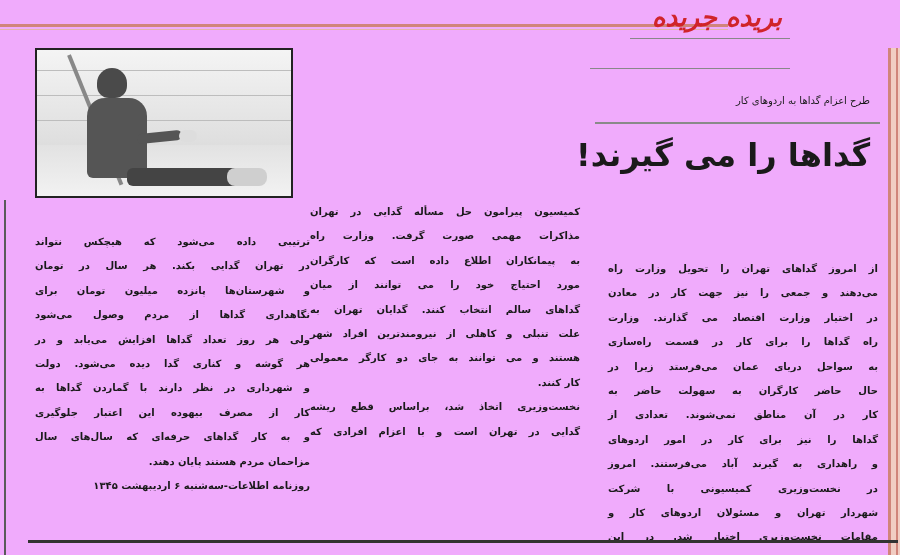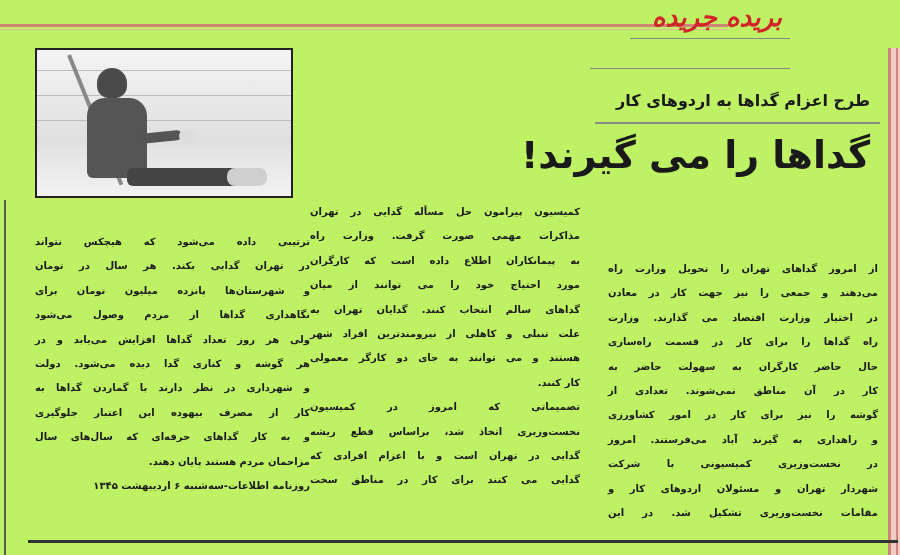--- a/index.html
+++ b/index.html
@@ -2,40 +2,40 @@
 <html><head>
   <meta charset="utf-8">
   <style>
     html, body { margin:0; padding:0; }
     body {
       width:900px; height:555px; overflow:hidden; position:relative;
       background:#f7f1e6;
       font-family:"DejaVu Sans", sans-serif;
       color:#1a1a1a;
     }
-    .page { position:absolute; inset:0; background:#bef264; }
+    .page { position:absolute; inset:0; background:#f0abfc; }
     
     .top-rule { position:absolute; left:0; top:24px; width:728px; height:6px;
       border-top:3px solid #d0847a; border-bottom:1px solid #e3b5ab; box-sizing:border-box; }
     
     .right-border { position:absolute; right:0; top:48px; width:12px; bottom:0;
       border-left:3px solid #d0847a; background:#f1cdc3; box-sizing:border-box; }
     .right-border::after { content:""; position:absolute; right:2px; top:0; bottom:0; width:2px; background:#d0847a; }
     
     .left-border { position:absolute; left:4px; top:200px; width:2px; bottom:0; background:#5a5a5a; }
 
     .brand { position:absolute; right:118px; top:0px; font-family:"DejaVu Serif", serif;
       font-style:italic; font-weight:bold; color:#d0242a; font-size:26px; direction:rtl; line-height:34px; }
     .brand-rule { position:absolute; right:110px; top:38px; width:160px; height:1px; background:#888; }
     .byline { position:absolute; right:118px; top:44px; font-size:15px; direction:rtl; line-height:20px; }
     .byline-rule { position:absolute; right:110px; top:68px; width:200px; height:1px; background:#888; }
 
-    .kicker { position:absolute; right:30px; top:90px; font-size:16px; font-weight:bold; direction:rtl; line-height:22px; }
+    .kicker { position:absolute; right:30px; top:90px; font-size:10px; font-weight:normal; direction:rtl; line-height:22px; }
     .kicker-rule { position:absolute; right:20px; top:122px; width:285px; height:2px; background:#8a8a8a; }
-    .headline { position:absolute; right:30px; top:130px; font-size:38px; font-weight:bold;
+    .headline { position:absolute; right:30px; top:130px; font-size:32px; font-weight:bold;
       direction:rtl; line-height:50px; letter-spacing:-1px; }
 
     .photo { position:absolute; left:35px; top:48px; width:258px; height:150px;
       border:2px solid #222; box-sizing:border-box; overflow:hidden; background:#ececec; }
     .photo .wall { position:absolute; left:0; right:0; top:0; height:95px; background:linear-gradient(#f4f4f4,#dedede); }
     .photo .brick { position:absolute; left:0; right:0; height:1px; background:#bdbdbd; }
     .photo .ground { position:absolute; left:0; right:0; top:95px; bottom:0; background:linear-gradient(#e2e2e2,#f2f2f2); }
     .photo .cane { position:absolute; left:30px; top:5px; width:4px; height:140px; background:#888; transform:rotate(-22deg); transform-origin:top; }
     .photo .head { position:absolute; left:60px; top:18px; width:30px; height:30px; border-radius:50% 50% 40% 40%; background:#4a4a4a; }
     .photo .body { position:absolute; left:50px; top:48px; width:60px; height:80px; border-radius:18px 18px 6px 6px; background:#555; }
@@ -84,42 +84,41 @@
     <div class="hand"></div>
     <div class="legs"></div>
     <div class="feet"></div>
   </div>
 
   <div class="col col-1" style="top:218px;">
     <span class="line">از امروز گداهای تهران را تحویل وزارت راه</span>
     <span class="line">می‌دهند و جمعی را نیز جهت کار در معادن</span>
     <span class="line">در اختیار وزارت اقتصاد می گذارند. وزارت</span>
     <span class="line">راه گداها را برای کار در قسمت راه‌سازی</span>
+    <span class="line">به سواحل دریای عمان می‌فرستد زیرا در</span>
     <span class="line">حال حاضر کارگران به سهولت حاضر به</span>
     <span class="line">کار در آن مناطق نمی‌شوند. تعدادی از</span>
-    <span class="line">گوشه را نیز برای کار در امور کشاورزی</span>
+    <span class="line">گداها را نیز برای کار در امور اردوهای</span>
     <span class="line">و راهداری به گیرند آباد می‌فرستند. امروز</span>
     <span class="line">در نخست‌وزیری کمیسیونی با شرکت</span>
     <span class="line">شهردار تهران و مسئولان اردوهای کار و</span>
-    <span class="line">مقامات نخست‌وزیری تشکیل شد. در این</span>
+    <span class="line">مقامات نخست‌وزیری اختیار شد. در این</span>
   </div>
 
   <div class="col col-2" style="top:200px;">
     <span class="line">کمیسیون پیرامون حل مسأله گدایی در تهران</span>
     <span class="line">مذاکرات مهمی صورت گرفت. وزارت راه</span>
     <span class="line">به پیمانکاران اطلاع داده است که کارگران</span>
     <span class="line">مورد احتیاج خود را می توانند از میان</span>
     <span class="line">گداهای سالم انتخاب کنند. گدایان تهران به</span>
     <span class="line">علت تنبلی و کاهلی از نیرومندترین افراد شهر</span>
     <span class="line">هستند و می توانند به جای دو کارگر معمولی</span>
     <span class="line last">کار کنند.</span>
-    <span class="line">تصمیماتی که امروز در کمیسیون</span>
     <span class="line">نخست‌وزیری اتخاذ شد، براساس قطع ریشه</span>
     <span class="line">گدایی در تهران است و با اعزام افرادی که</span>
-    <span class="line">گدایی می کنند برای کار در مناطق سخت</span>
   </div>
 
   <div class="col col-3" style="top:230px;">
     <span class="line">ترتیبی داده می‌شود که هیچکس نتواند</span>
     <span class="line">در تهران گدایی بکند. هر سال در تومان</span>
     <span class="line">و شهرستان‌ها پانزده میلیون تومان برای</span>
     <span class="line">نگاهداری گداها از مردم وصول می‌شود</span>
     <span class="line">ولی هر روز تعداد گداها افزایش می‌یابد و در</span>
     <span class="line">هر گوشه و کناری گدا دیده می‌شود. دولت</span>
     <span class="line">و شهرداری در نظر دارند با گماردن گداها به</span>

